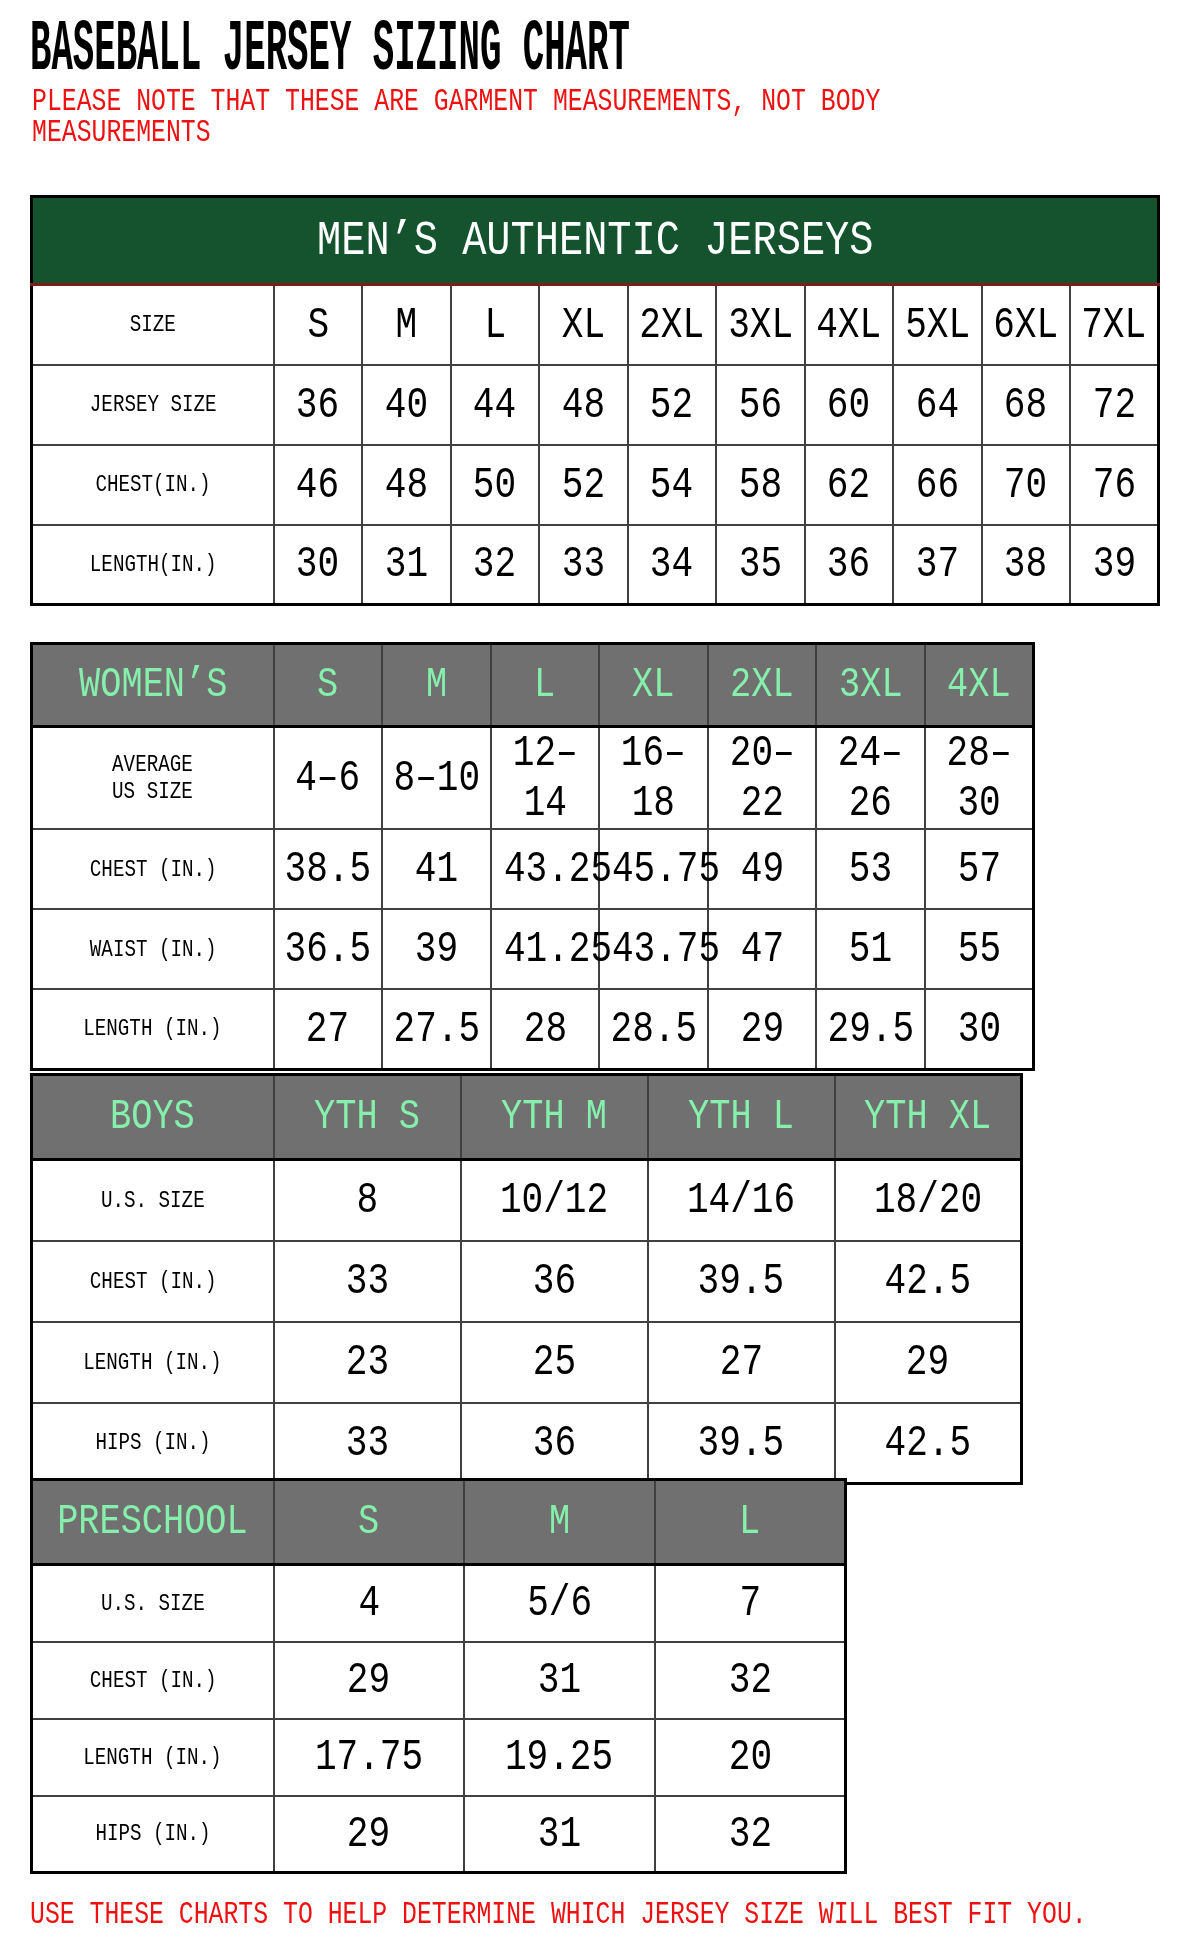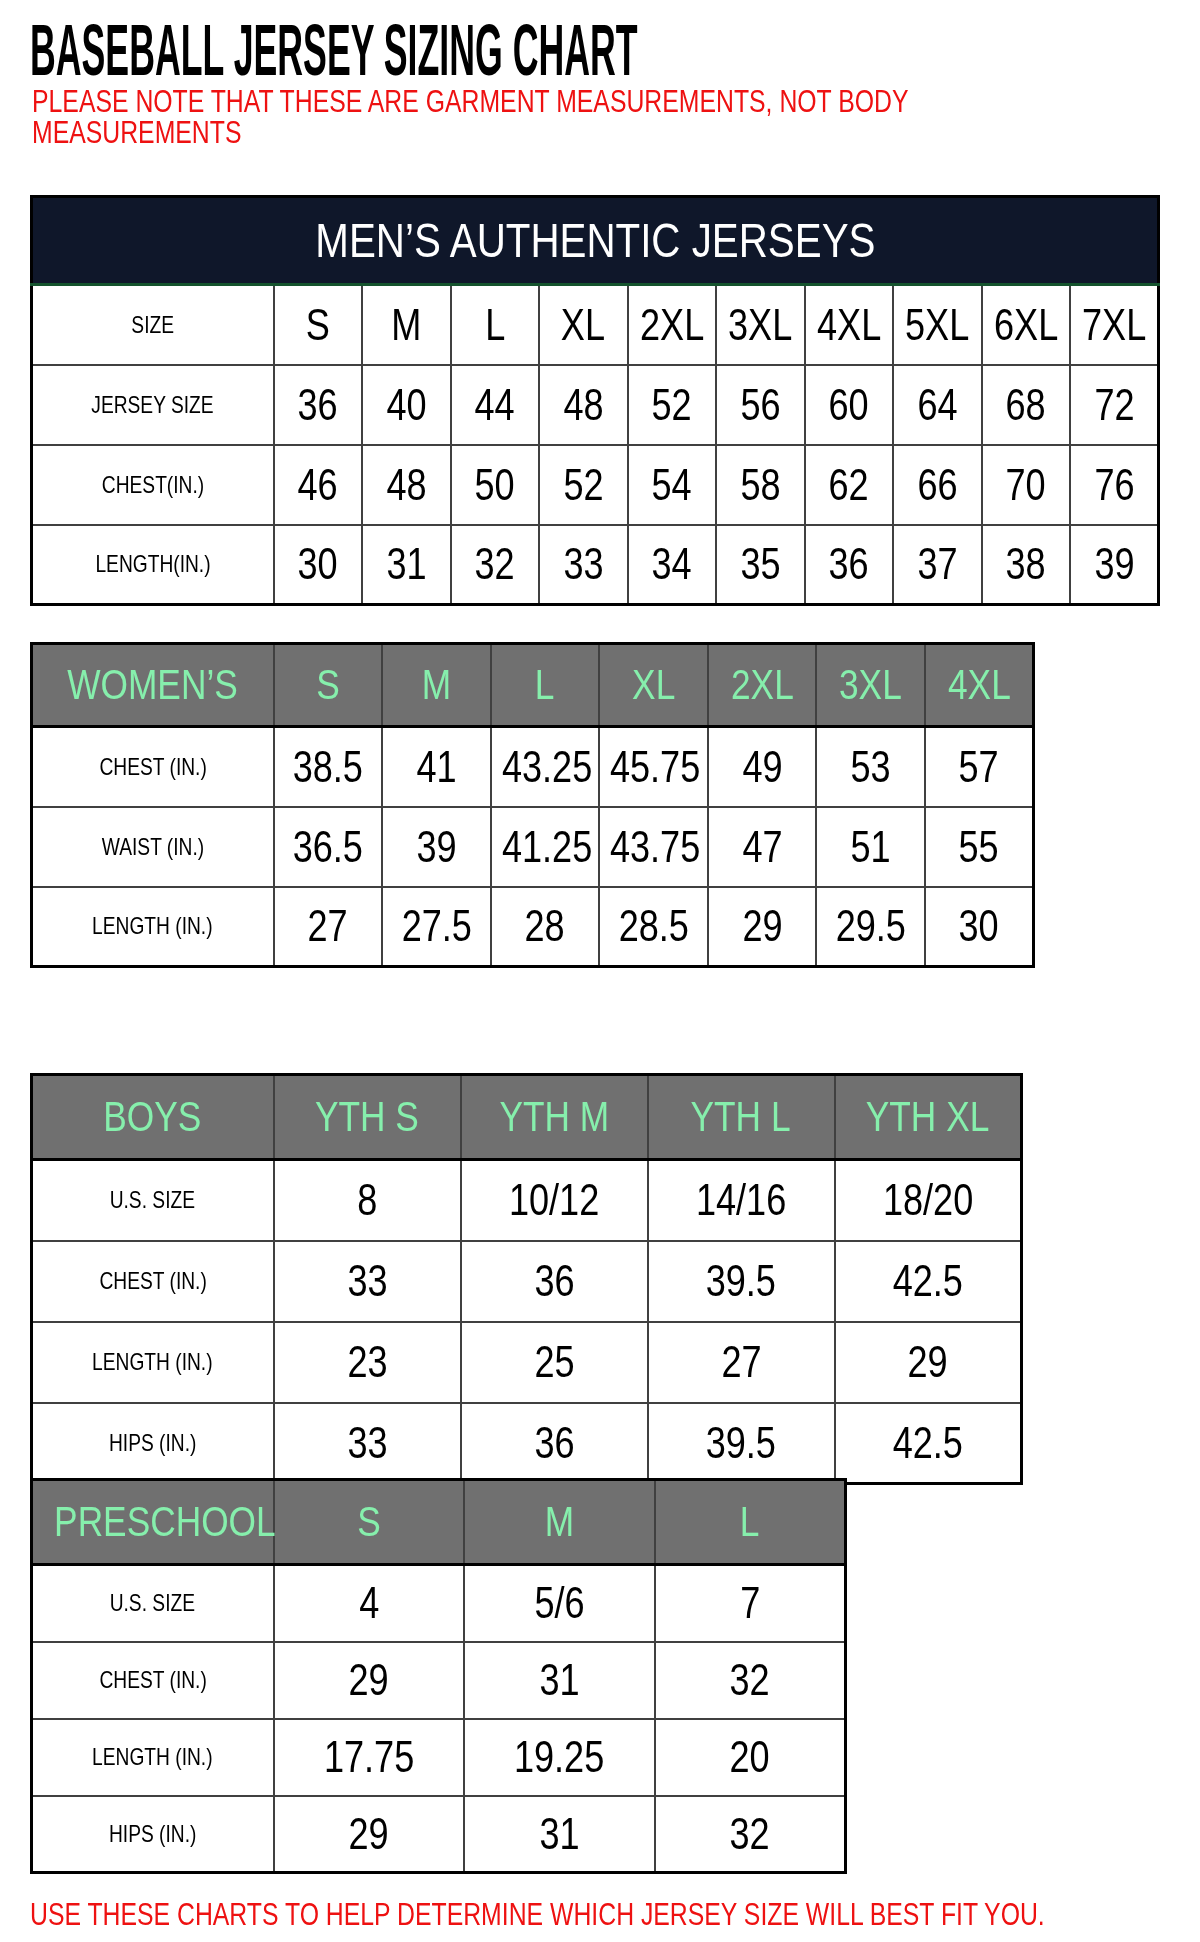--- a/index.html
+++ b/index.html
@@ -1,18 +1,18 @@
 <!DOCTYPE html>
 <html><head>
 <meta charset="utf-8">
 <style>
   html,body{margin:0;padding:0;background:#fff;}
   .canvas{
     position:relative;width:1200px;height:1942px;background:#ffffff;
-    font-family:Liberation Sans, sans-serif;overflow:hidden;
+    font-family:Liberation Mono, monospace;overflow:hidden;
   }
   .title{
     position:absolute;left:30px;top:14px;margin:0;
     font-size:70px;font-weight:bold;color:#000;line-height:72px;
     white-space:nowrap;transform:scale(0.51,1.02);transform-origin:left top;
   }
   .note{
     position:absolute;left:32px;top:86px;margin:0;
     color:#ee1111;font-size:31px;line-height:31px;font-weight:normal;
     white-space:pre-line;transform:scaleX(0.80);transform-origin:left top;
@@ -28,22 +28,22 @@
   }
   .t-mens{left:30px;top:195px;width:1130px;}
   .t-womens{left:30px;top:642px;width:1005px;}
   .t-boys{left:30px;top:1073px;width:993px;border-radius:12px;}
   .t-preschool{left:30px;top:1478px;width:817px;}
 
   td,th{border:2px solid #404040;text-align:center;vertical-align:middle;padding:0;color:#000;}
   col.label-col{width:242px;}
 
   th.banner{
-    height:85px;background:#0f172a;color:#fff;font-weight:normal;
-    font-size:48px;border-bottom:3px solid #14532d;margin-top:16px;
+    height:85px;background:#14532d;color:#fff;font-weight:normal;
+    font-size:48px;border-bottom:3px solid #7f1d1d;margin-top:16px;
   }
   th.hdr{
     background:#707070;color:#86efac;font-weight:normal;
     font-size:42px;border-bottom:3px solid #000;
   }
   .t-womens th.hdr{height:80px;}
   .t-boys th.hdr{height:82px;}
   .t-preschool th.hdr{height:82px;}
 
   .t-mens tbody tr{height:80px;}
@@ -145,20 +145,31 @@
           <th class="hdr"><span class="cnd">M</span></th>
           <th class="hdr"><span class="cnd">L</span></th>
           <th class="hdr"><span class="cnd">XL</span></th>
           <th class="hdr"><span class="cnd">2XL</span></th>
           <th class="hdr"><span class="cnd">3XL</span></th>
           <th class="hdr"><span class="cnd">4XL</span></th>
         </tr>
       </thead>
     <tbody>
         <tr>
+          <td class="label-cell"><span class="cnd">AVERAGE
+US SIZE</span></td>
+          <td><span class="cnd">4–6</span></td>
+          <td><span class="cnd">8–10</span></td>
+          <td><span class="cnd">12–14</span></td>
+          <td><span class="cnd">16–18</span></td>
+          <td><span class="cnd">20–22</span></td>
+          <td><span class="cnd">24–26</span></td>
+          <td><span class="cnd">28–30</span></td>
+        </tr>
+        <tr>
           <td class="label-cell"><span class="cnd">CHEST (IN.)</span></td>
           <td><span class="cnd">38.5</span></td>
           <td><span class="cnd">41</span></td>
           <td><span class="cnd">43.25</span></td>
           <td><span class="cnd">45.75</span></td>
           <td><span class="cnd">49</span></td>
           <td><span class="cnd">53</span></td>
           <td><span class="cnd">57</span></td>
         </tr>
         <tr>

